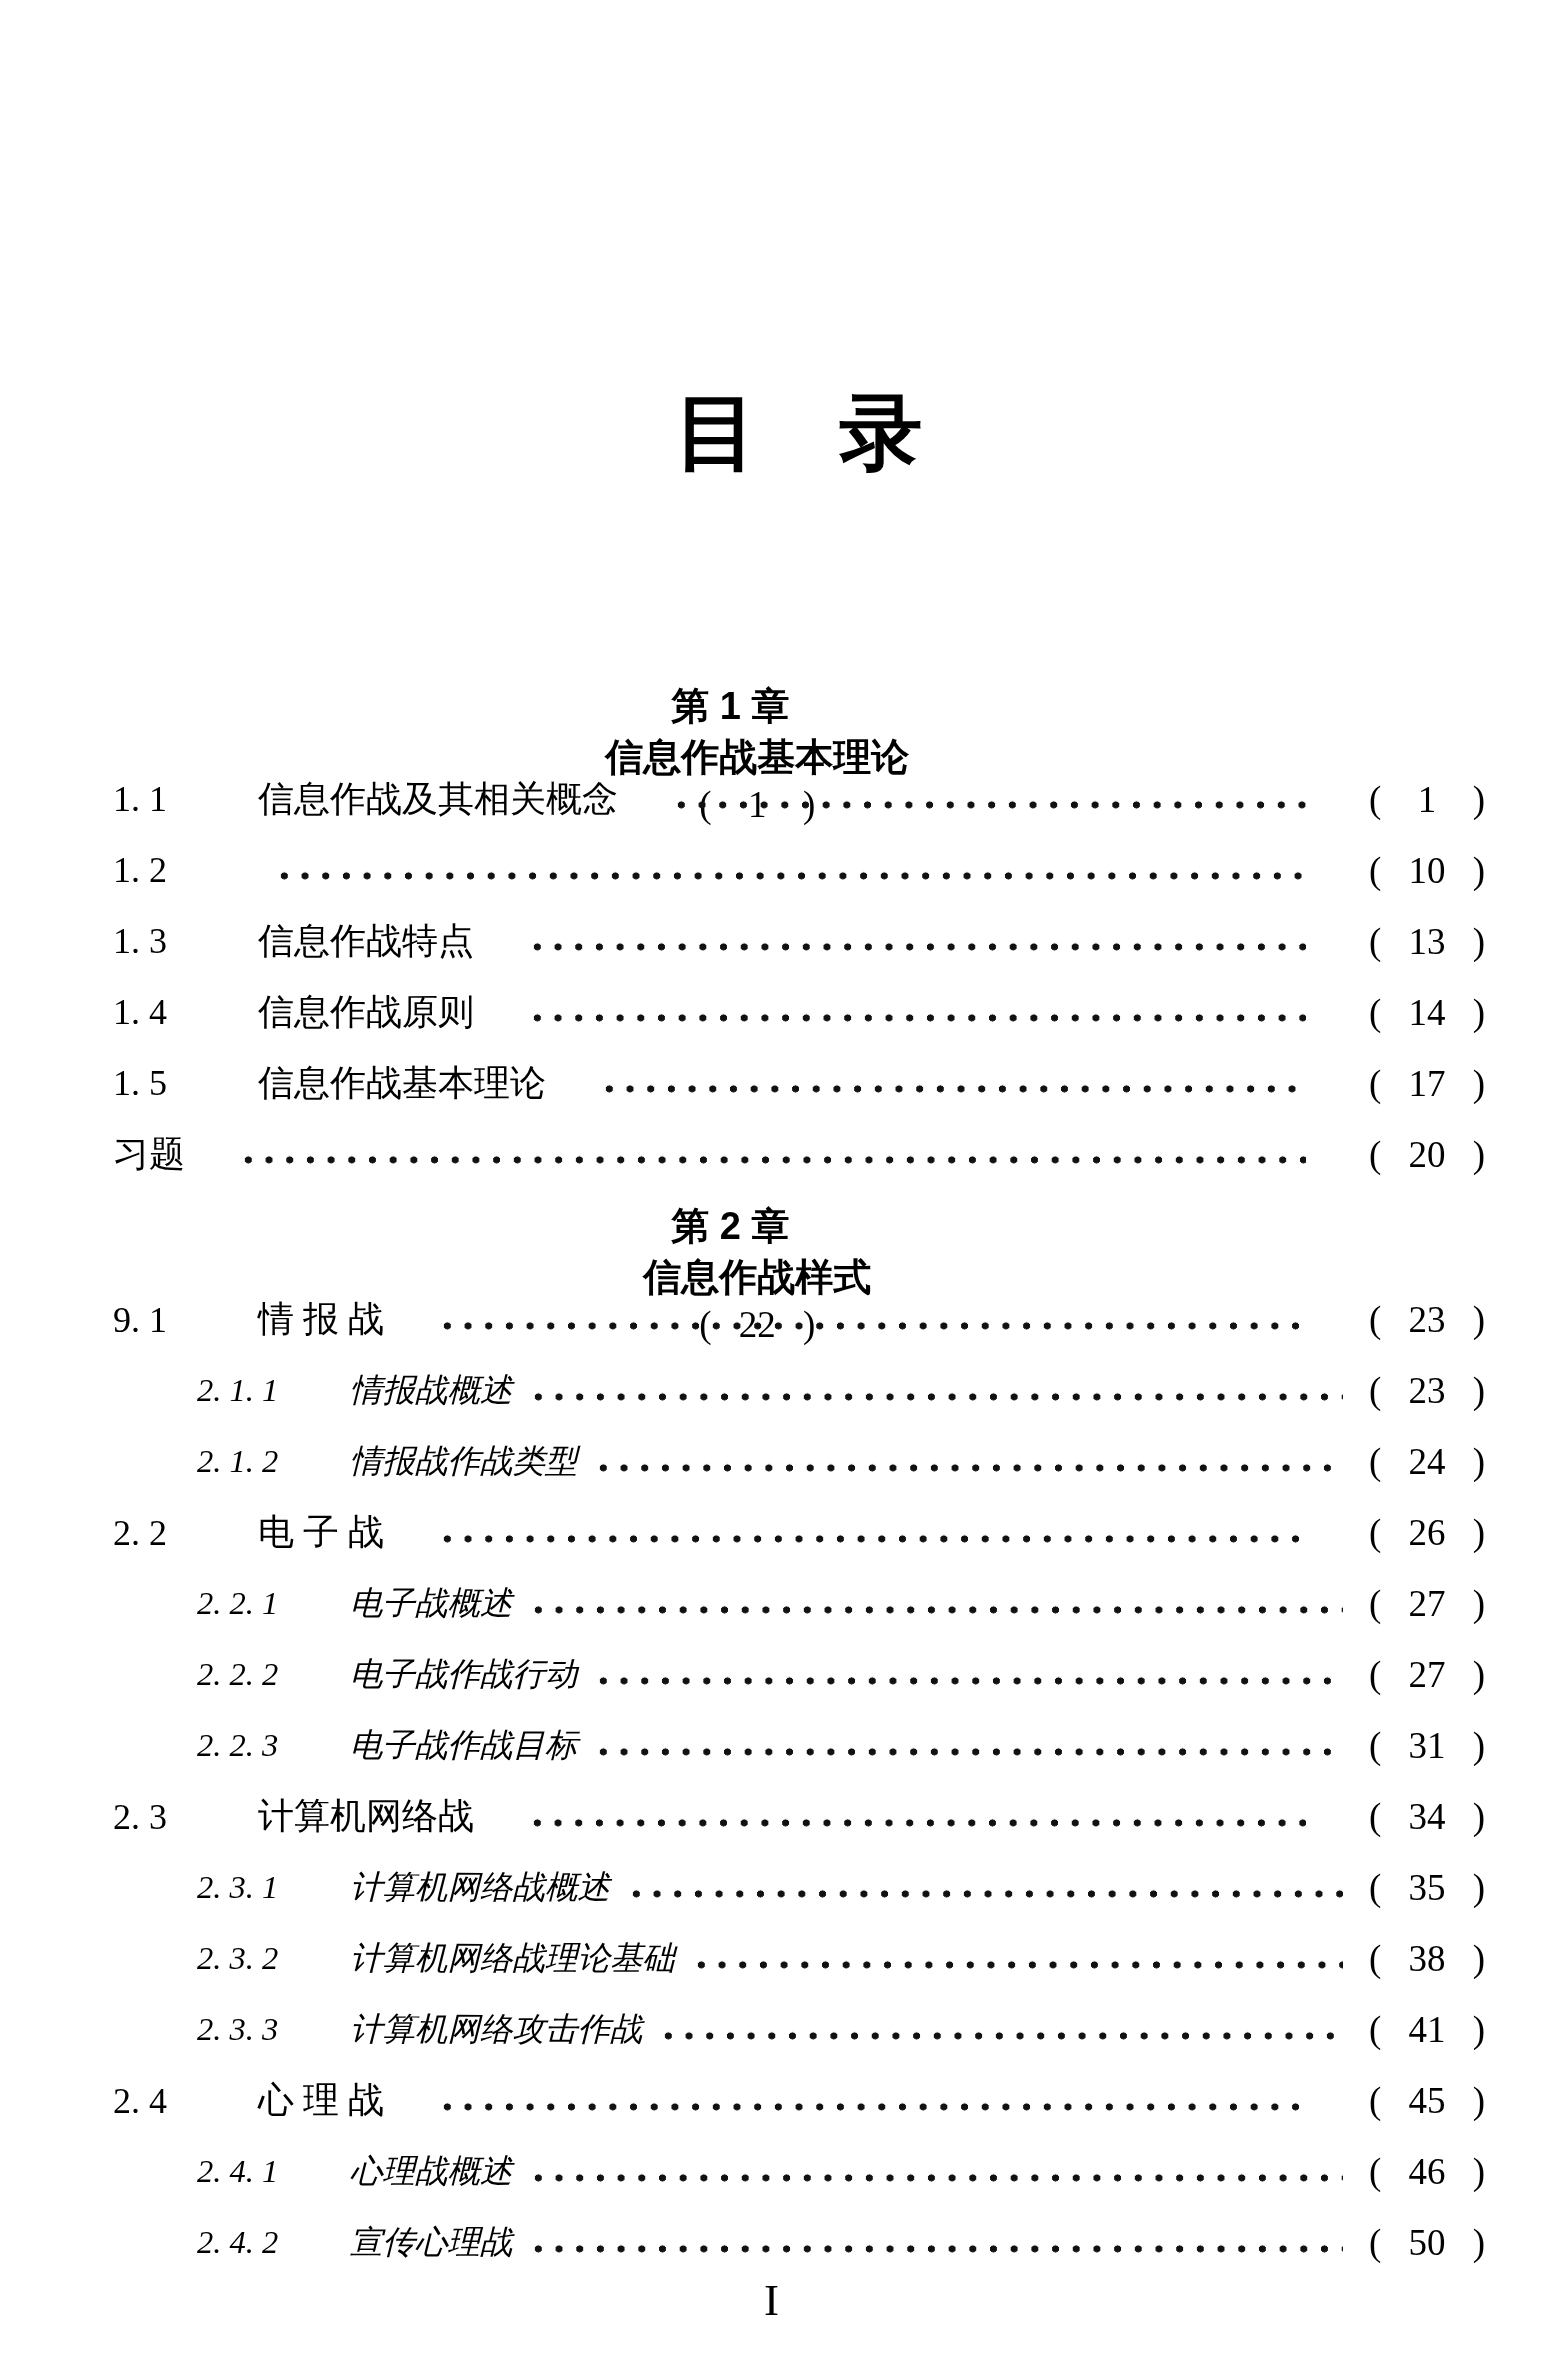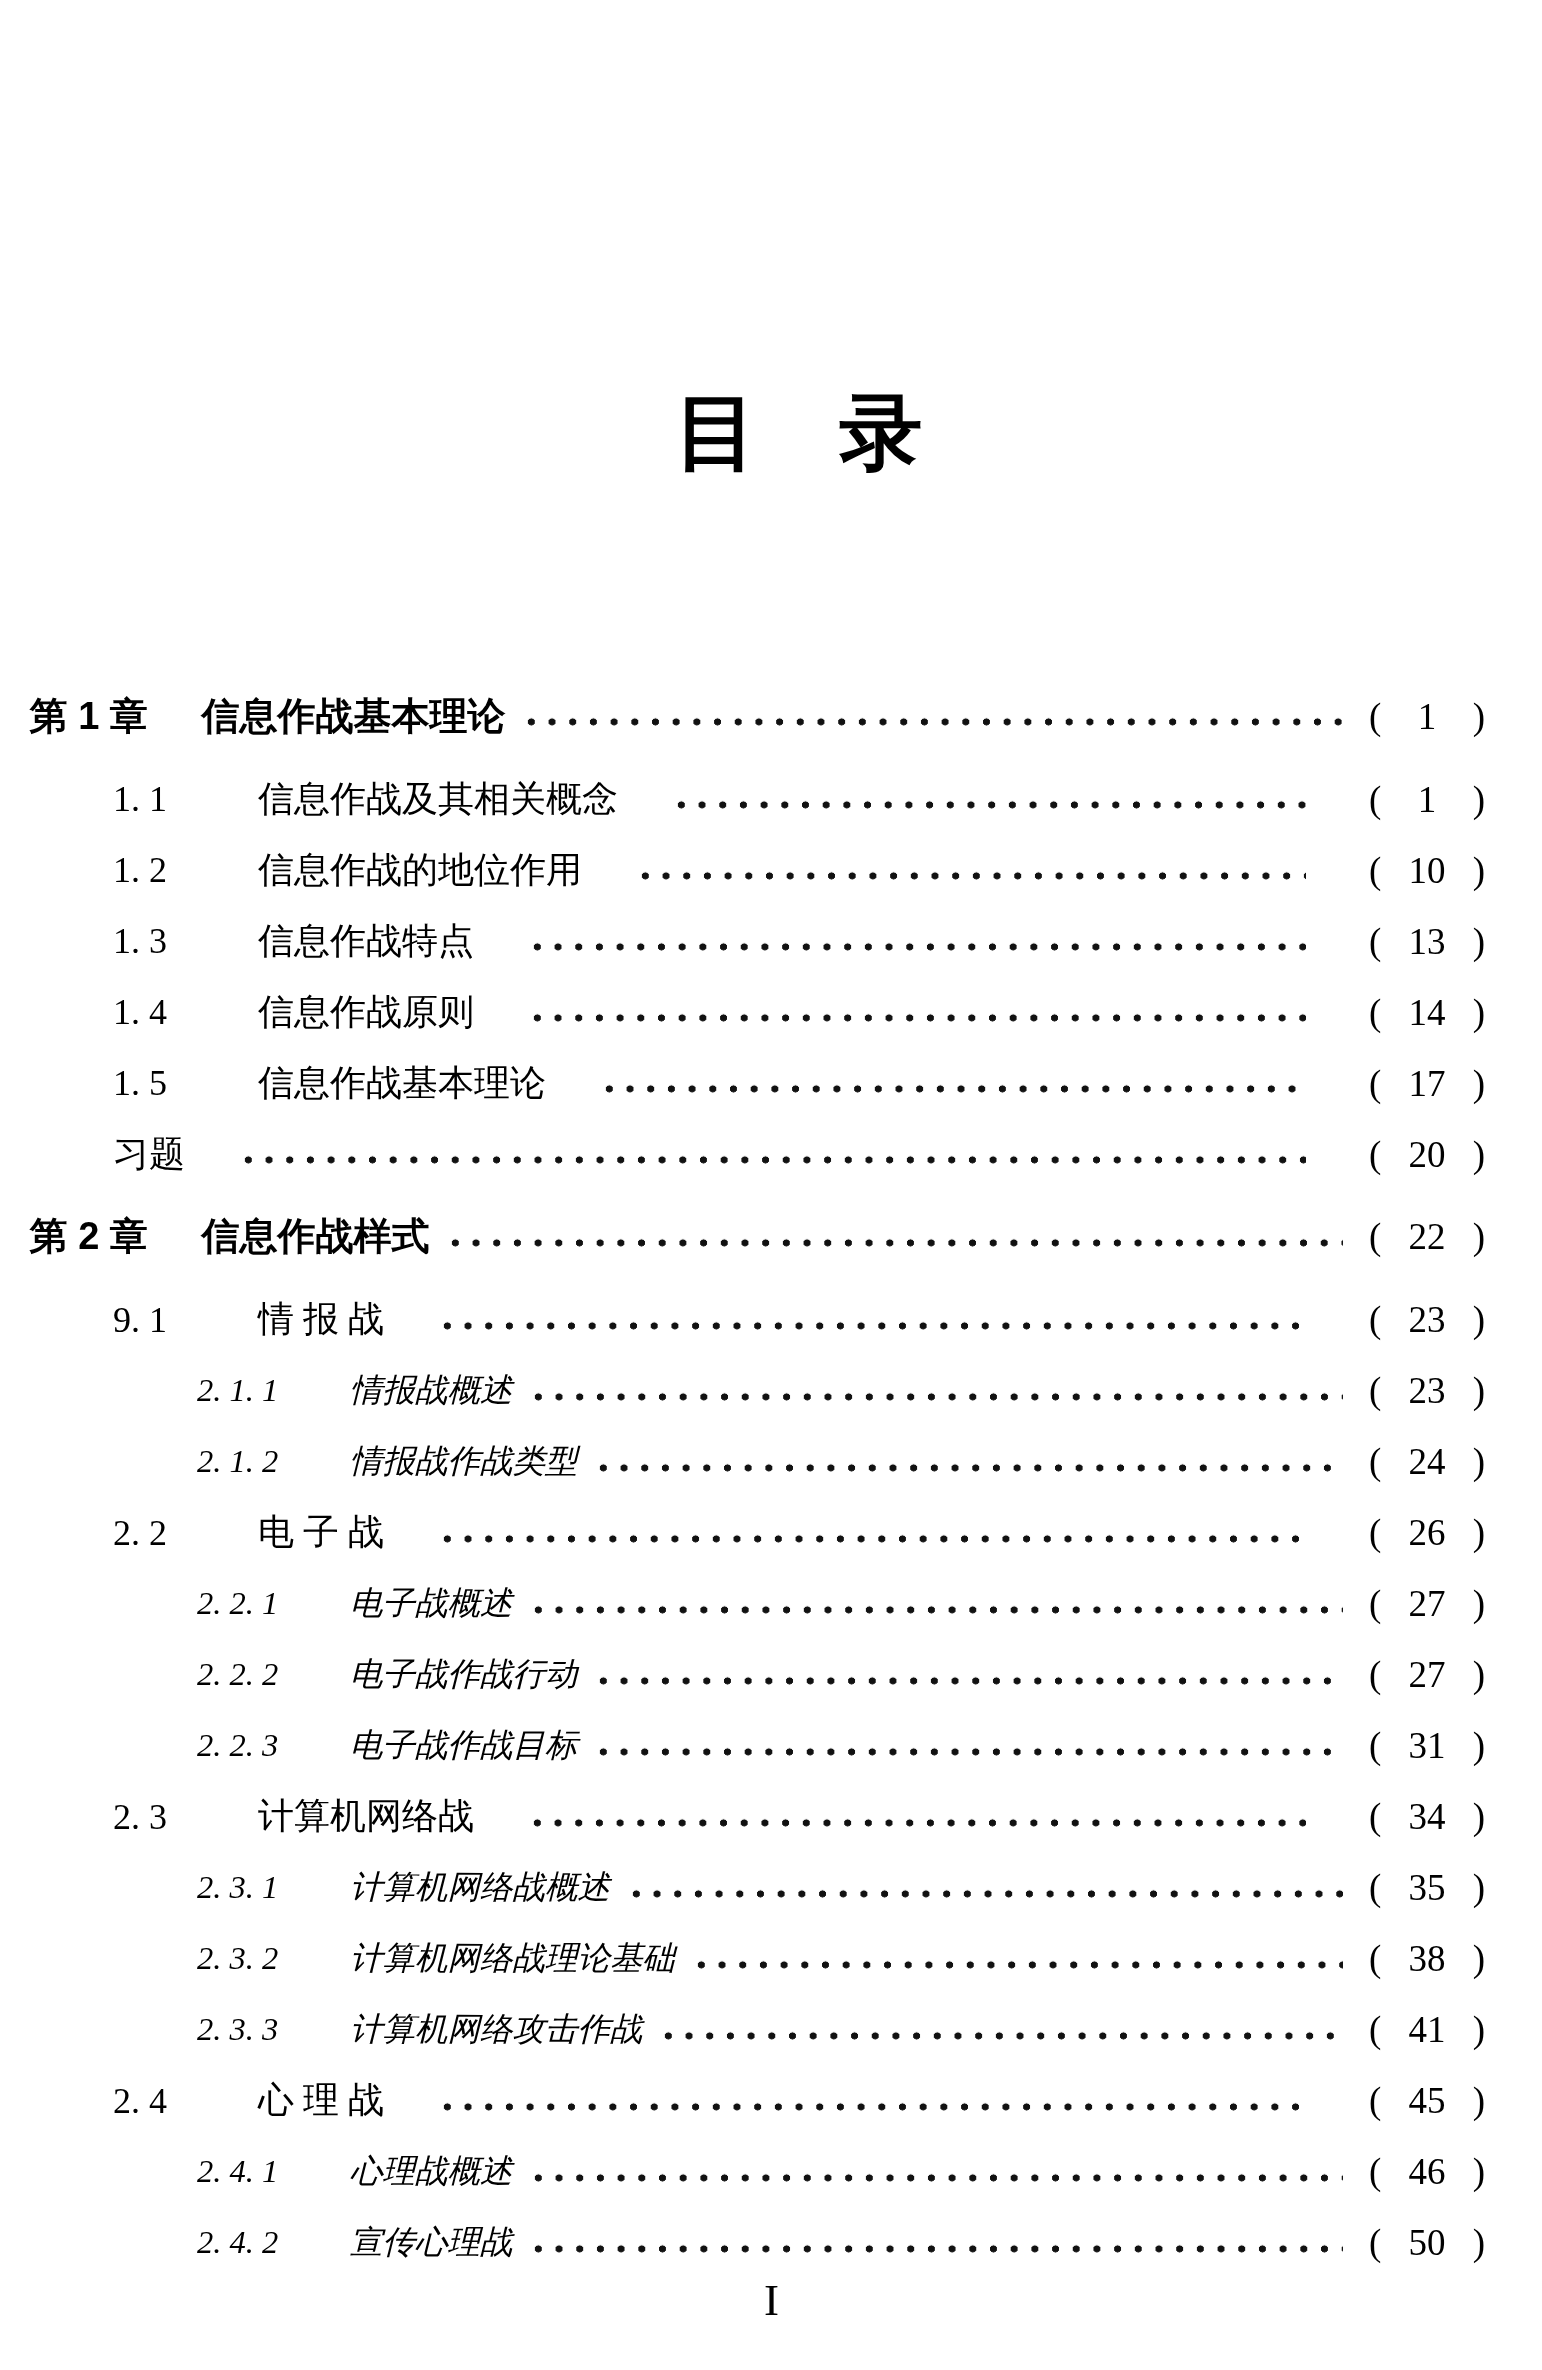--- a/index.html
+++ b/index.html
@@ -35,20 +35,21 @@
     align-items:center;
     height:71px;
     box-sizing:border-box;
   }
   .row.chapter{
     margin:11.8px 0;
     font-family:"Liberation Sans",sans-serif;
     font-weight:700;
     font-size:38px;
     padding-left:29.6px;
+    flex-direction:column;
   }
   .row.chapter .num{width:172px;}
   .row.l2{
     font-size:36px;
     padding-left:113px;
     gap:37px;
   }
   .row.l2 .num{width:108px;}
   .row.l3{
     font-size:32.5px;
@@ -108,21 +109,20 @@
     <span class="label">信息作战及其相关概念</span>
     <span class="dots"></span>
     <span class="pagebox">
       <span>(</span>
       <span>1</span>
       <span>)</span>
     </span>
   </div>
       <div class="row l2">
     <span class="num">1. 2</span>
-    <span class="label">信息作战的地位作用</span>
     <span class="dots"></span>
     <span class="pagebox">
       <span>(</span>
       <span>10</span>
       <span>)</span>
     </span>
   </div>
       <div class="row l2">
     <span class="num">1. 3</span>
     <span class="label">信息作战特点</span>

